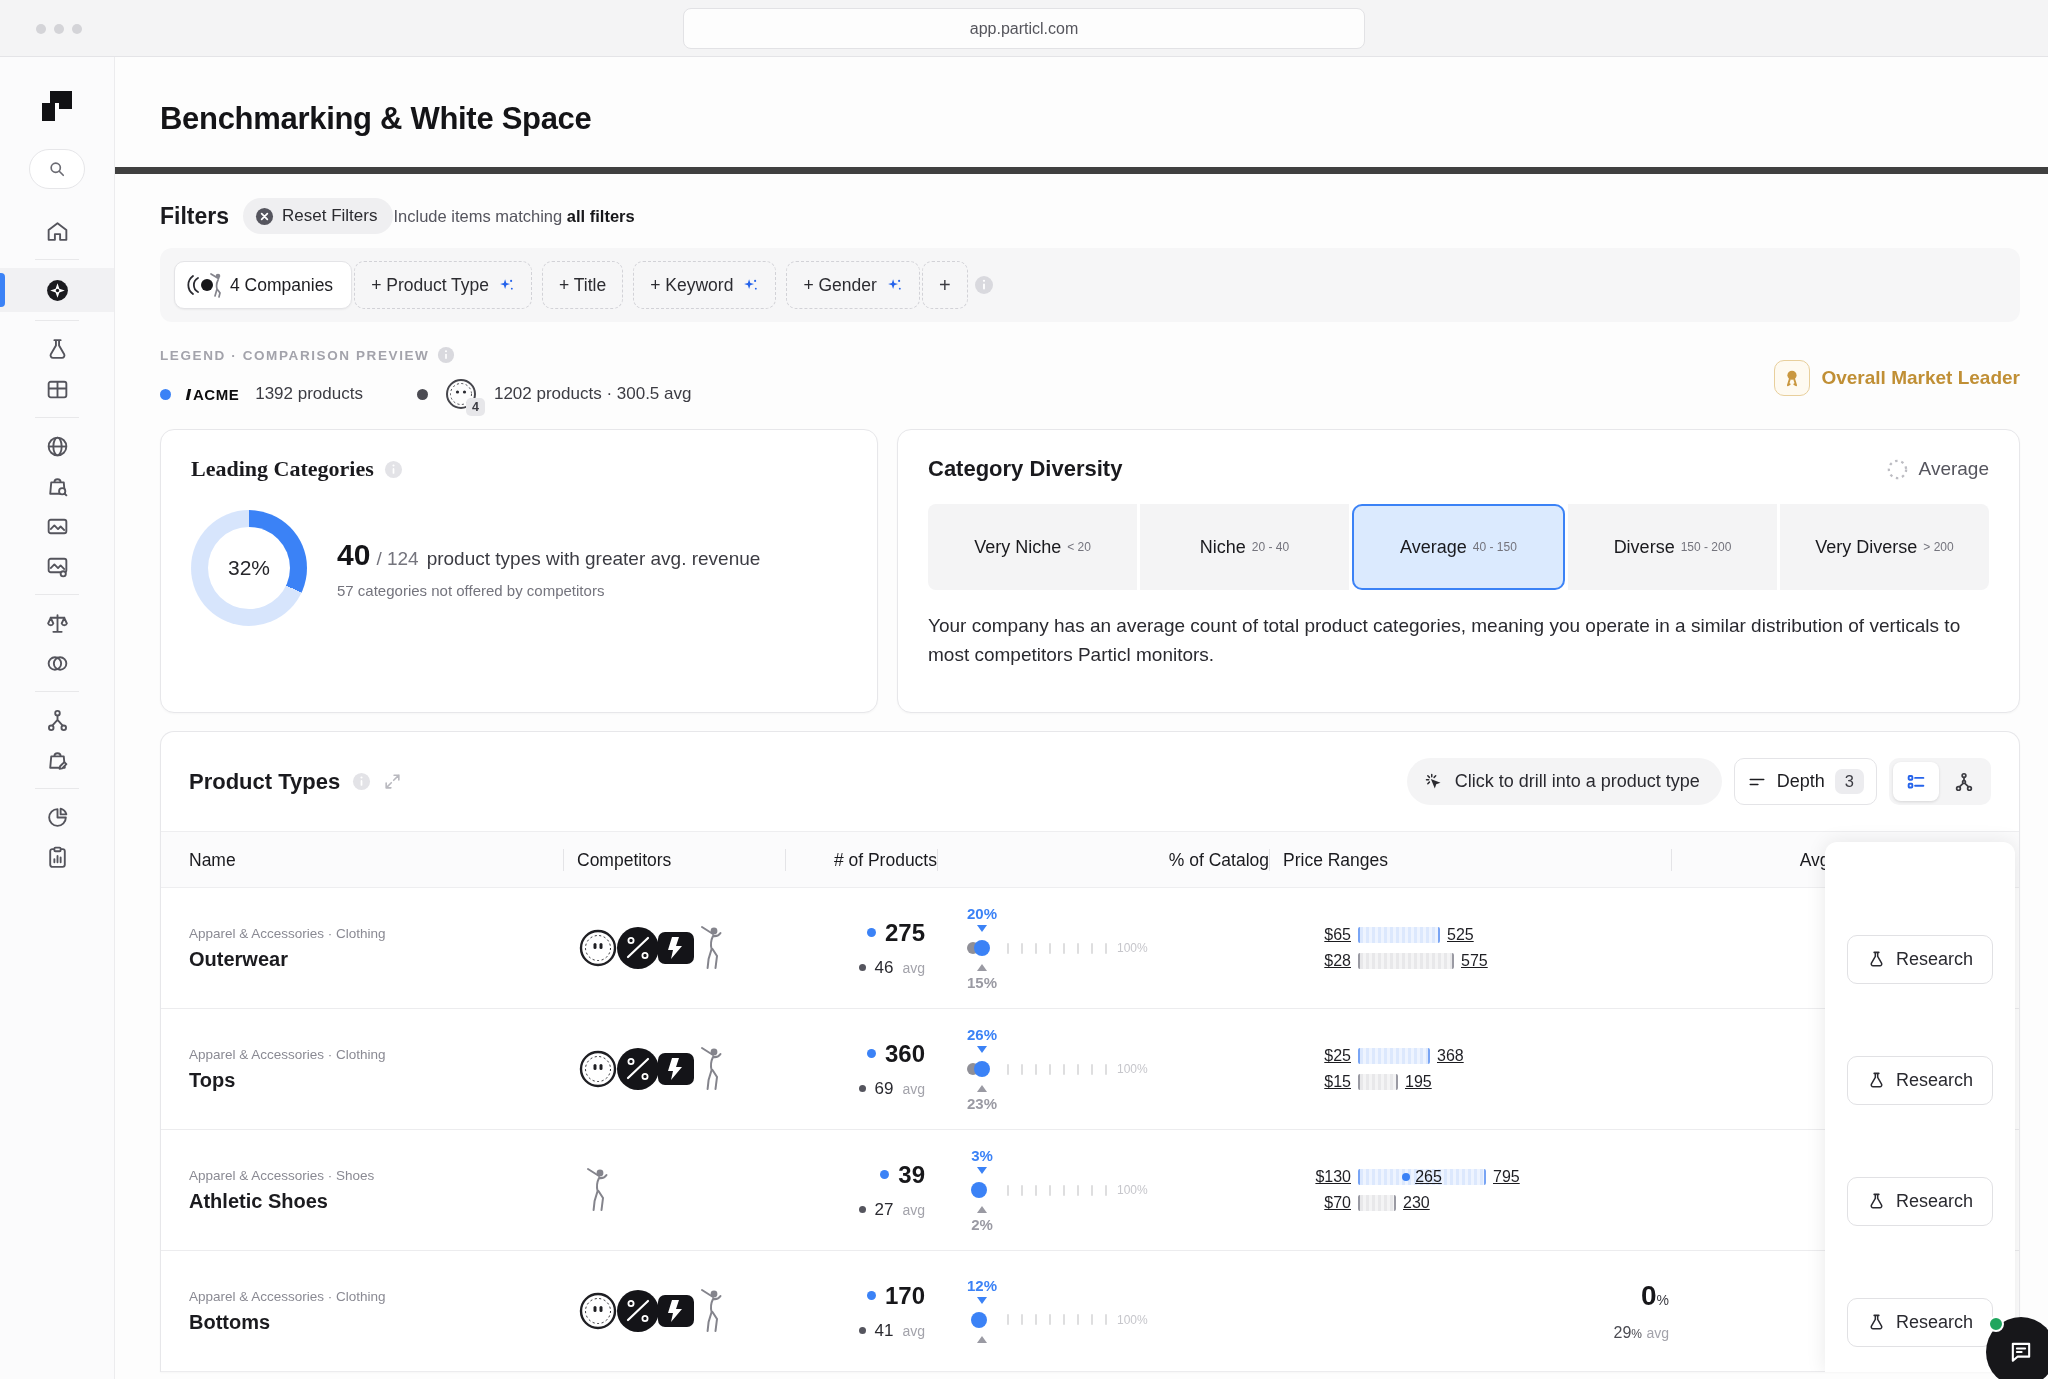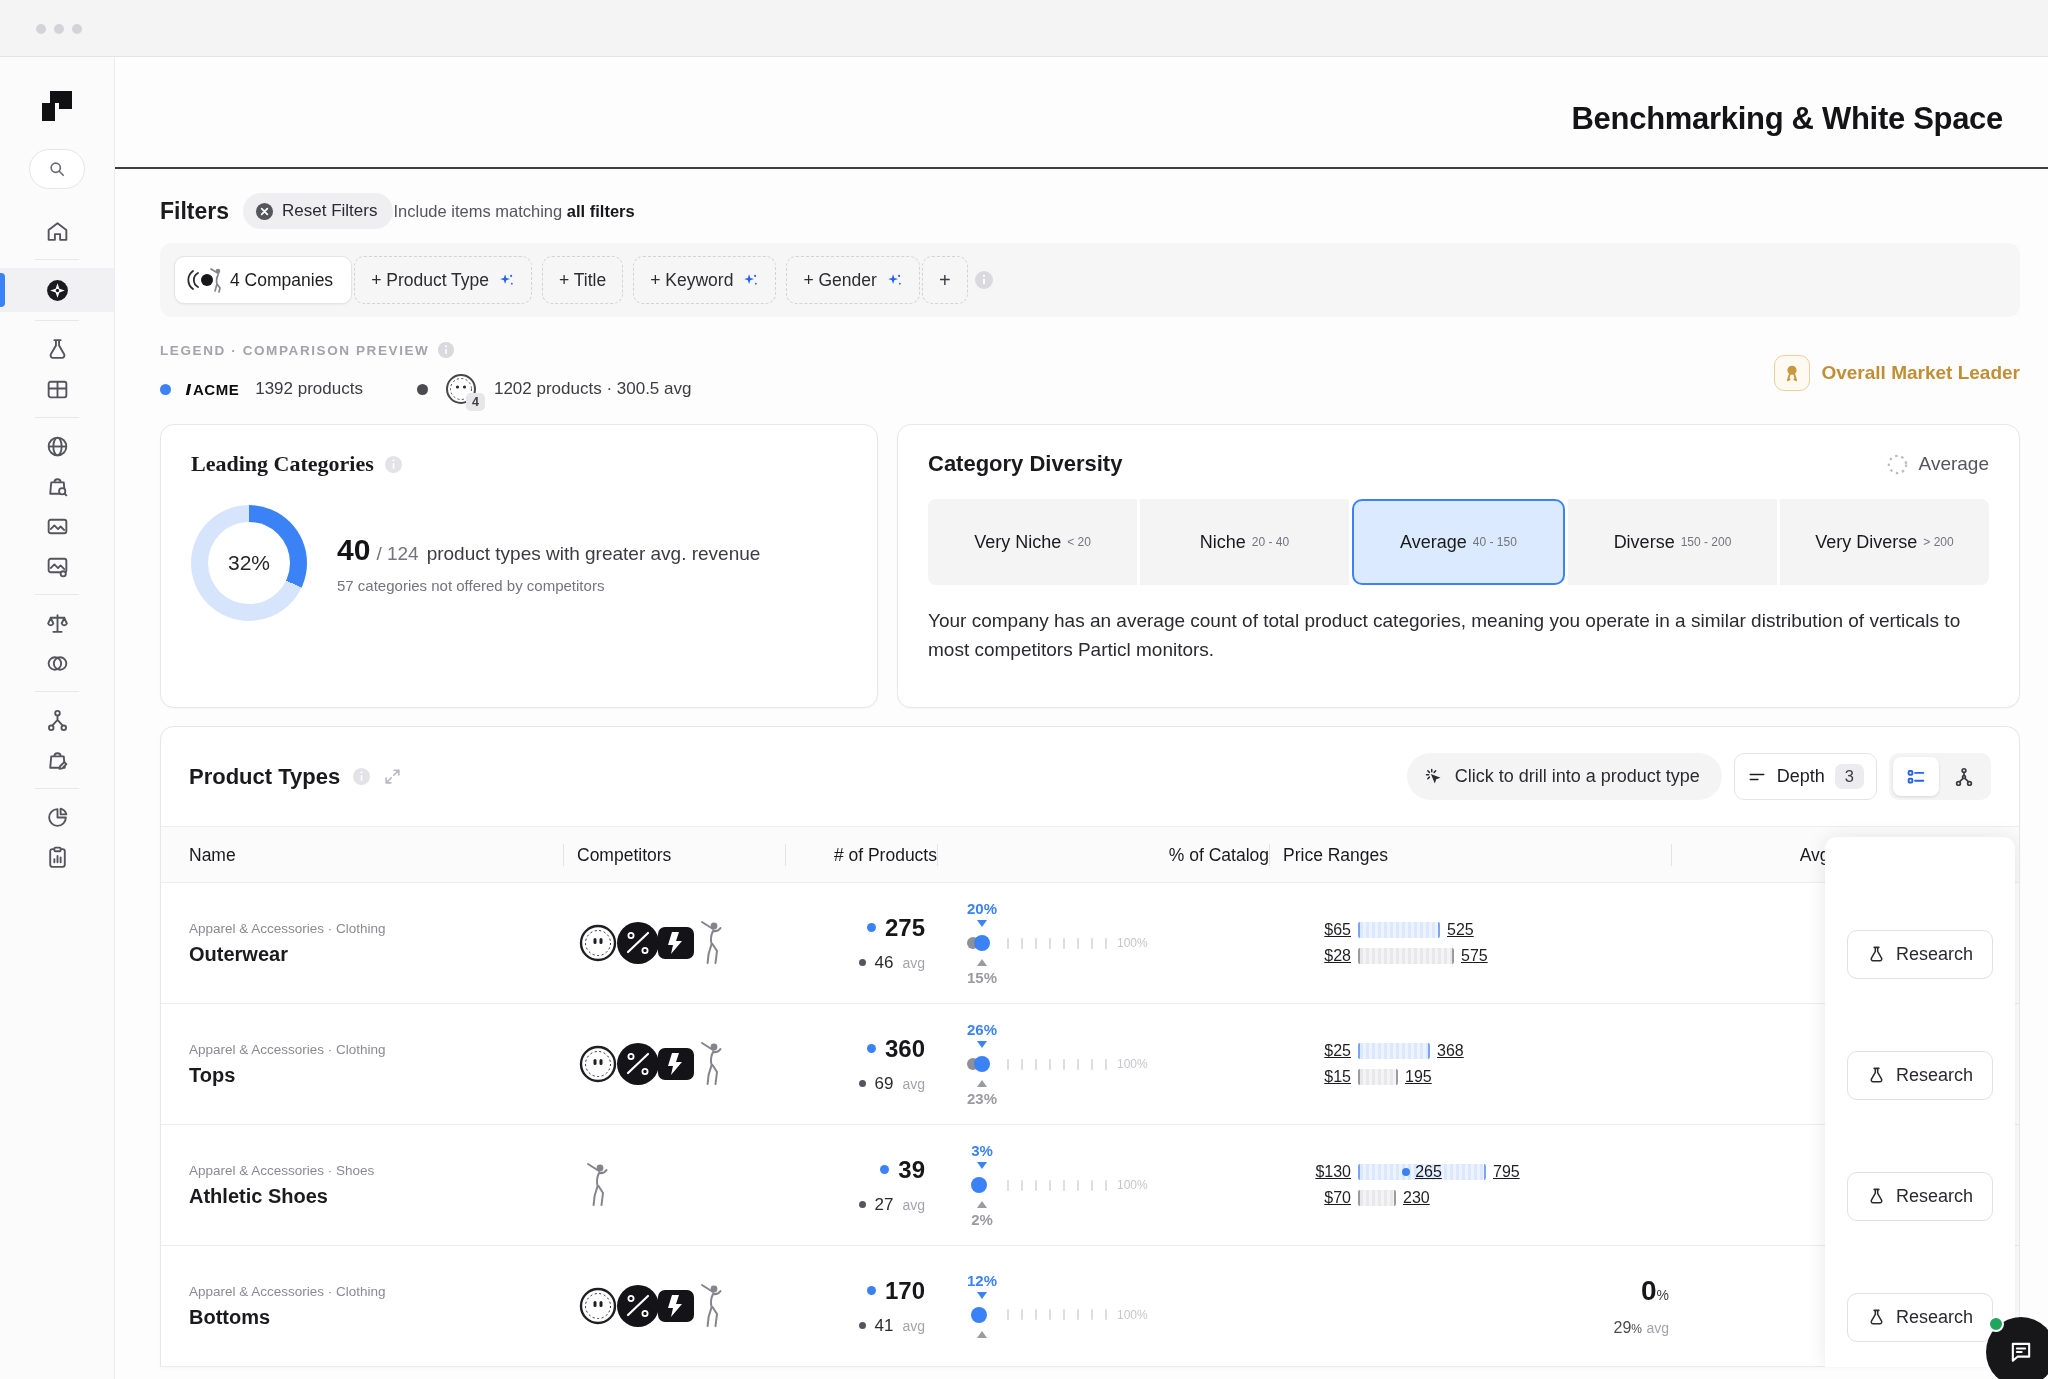--- a/index.html
+++ b/index.html
@@ -22,21 +22,21 @@
   .search-pill { width:56px; height:40px; border:1px solid #e6e6e9; background:#fff; border-radius:20px; display:flex; align-items:center; justify-content:center; margin-bottom:22px; }
   .snav { width:100%; display:flex; flex-direction:column; align-items:center; }
   .sicon { width:100%; height:40px; display:flex; align-items:center; justify-content:center; position:relative; }
   .sicon svg { width:25px; height:25px; }
   .sdiv { width:44px; height:1px; background:#e8e8ea; margin:8px 0; }
   .sicon.active { background:#f1f1f3; height:44px; }
   .sicon.active::before { content:""; position:absolute; left:0; top:5px; width:5px; height:34px; background:#3b82f6; border-radius:0 4px 4px 0; }
 
   
   .main { flex:1; background:#fdfdfd; position:relative; overflow:hidden; }
-  .page-head { padding:44px 45px 30px; border-bottom:2px solid #404040;text-align:right; }
+  .page-head { padding:44px 45px 30px; border-bottom:7px solid #404040; }
   .page-head h1 { font-size:31px; font-weight:700; letter-spacing:-0.3px; color:#141417; }
   .content { padding:18px 28px 0 45px; }
 
   
   .filters-row { display:flex; align-items:center; justify-content:flex-start; margin-top:6px; }
   .filters-left { display:flex; align-items:center; gap:14px; }
   .filters-title { font-size:23px; font-weight:700; }
   .reset-pill { display:flex; align-items:center; gap:8px; background:#efeff1; border:none; border-radius:999px; height:36px; padding:0 16px 0 12px; font-size:17px; font-weight:500; color:#2b2b30; font-family:inherit; cursor:pointer; }
   .match-note { font-size:16.5px; color:#55555e; }
   .match-note b { color:#17171a; }
@@ -171,20 +171,23 @@
   .ibtn { background:none; border:none; padding:0; cursor:pointer; display:inline-flex; align-items:center; }
 </style>
 </head>
 <body>
 
 <div class="chrome">
   <div class="dots">
       <i></i>
       <i></i>
       <i></i>
+    </div>
+  <div class="urlbar">
+      <span>app.particl.com</span>
     </div>
 </div>
 
 <div class="app">
 
   <aside class="sidebar">
     <svg class="logo" viewBox="0 0 34 34">
         <rect x="10" y="2" width="22" height="18" fill="#111114"></rect>
         <rect x="2" y="14" width="13" height="18" fill="#111114"></rect>
         <rect x="15" y="14" width="4" height="6" fill="#fff"></rect>

